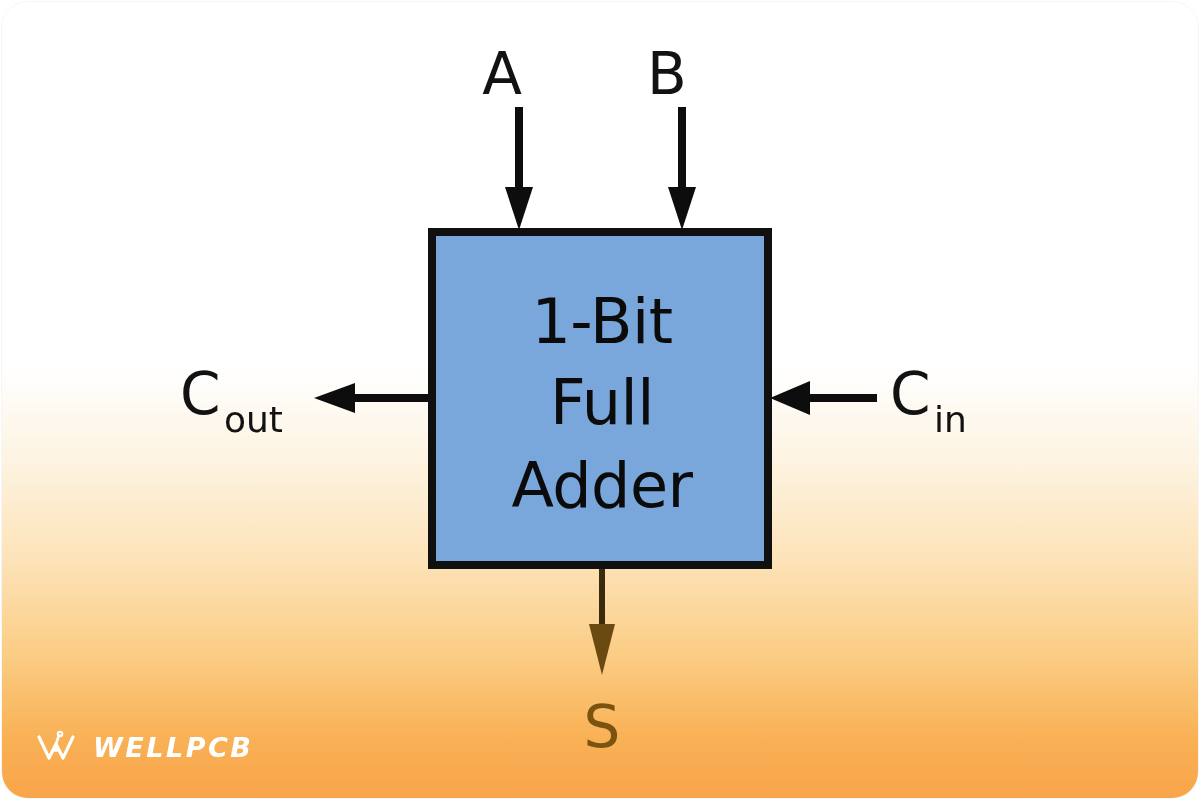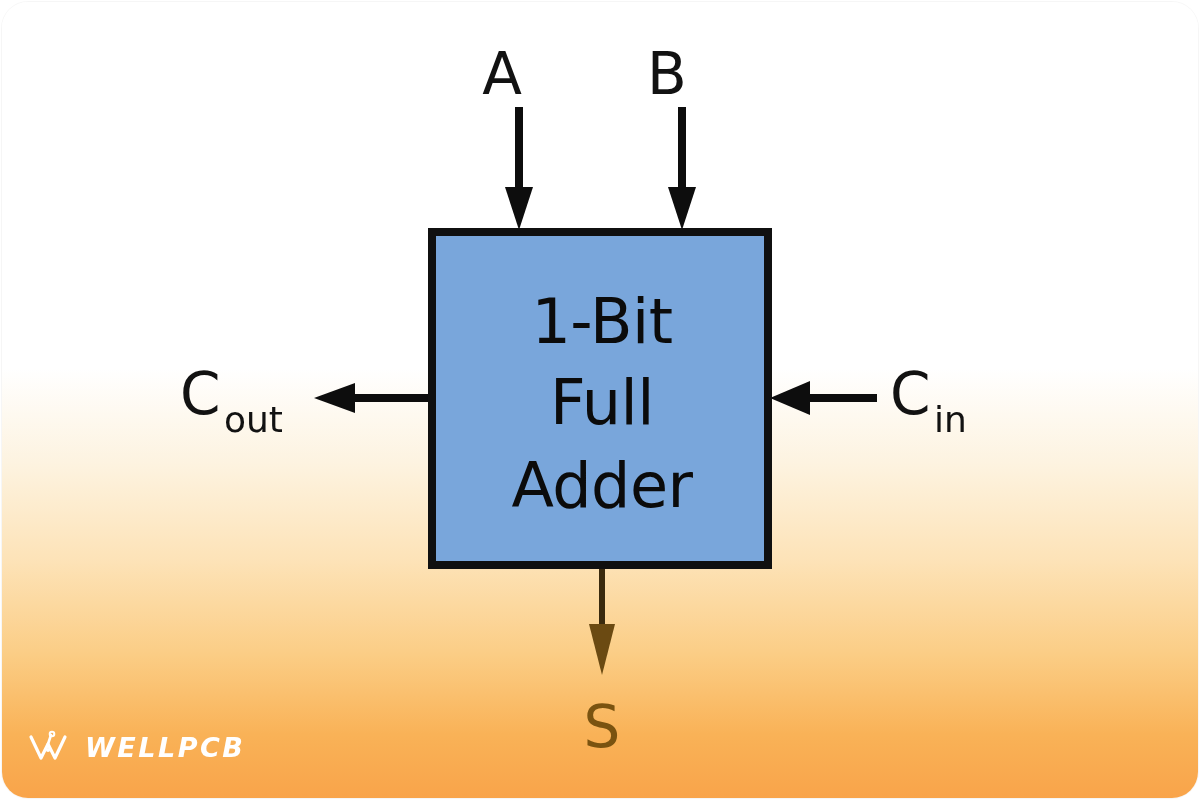--- a/index.html
+++ b/index.html
@@ -62,21 +62,21 @@
     fill: #121212;
   }
   .sum-text {
     font-family: "DejaVu Sans", "Liberation Sans", sans-serif;
     font-size: 58px;
     fill: #7a5310;
   }
   
   #watermark {
     position: absolute;
-    left: 26px;
+    left: 34px;
     bottom: 34px;
     display: flex;
     align-items: center;
     gap: 11px;
     pointer-events: none;
     text-align: center;
   }
   #wm-text {
     color: #ffffff;
     font-family: "DejaVu Sans", "Liberation Sans", sans-serif;

